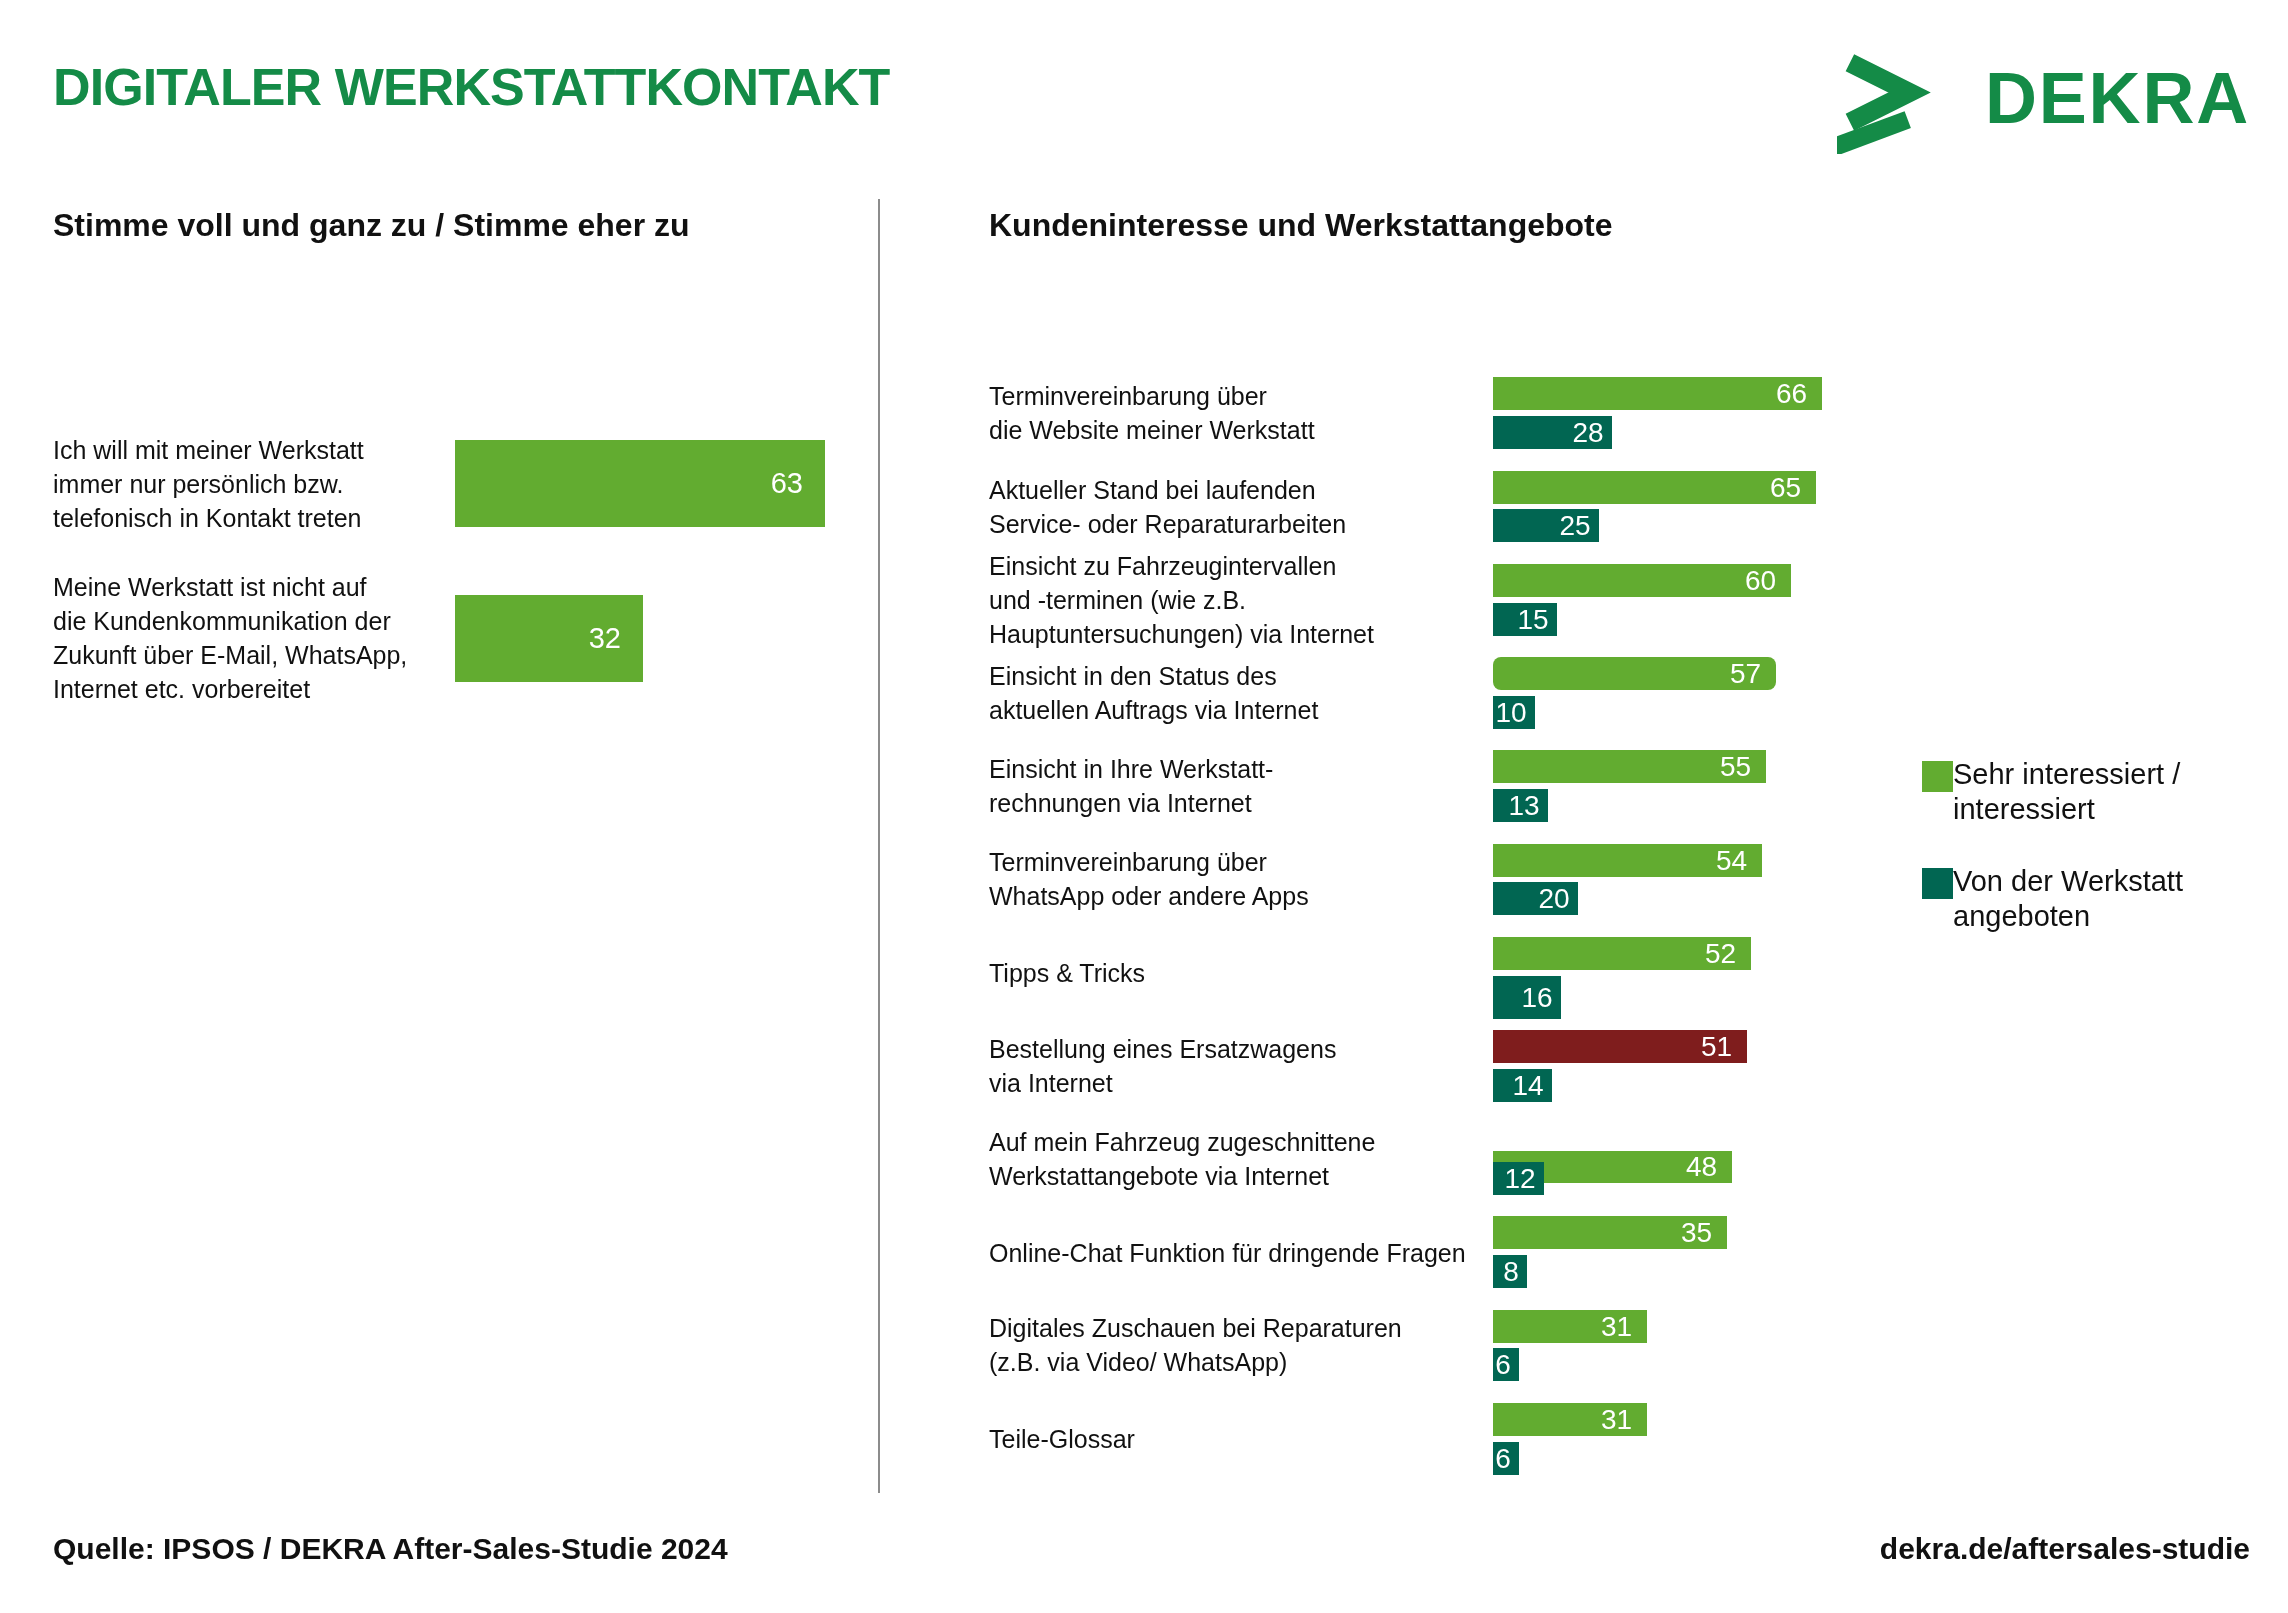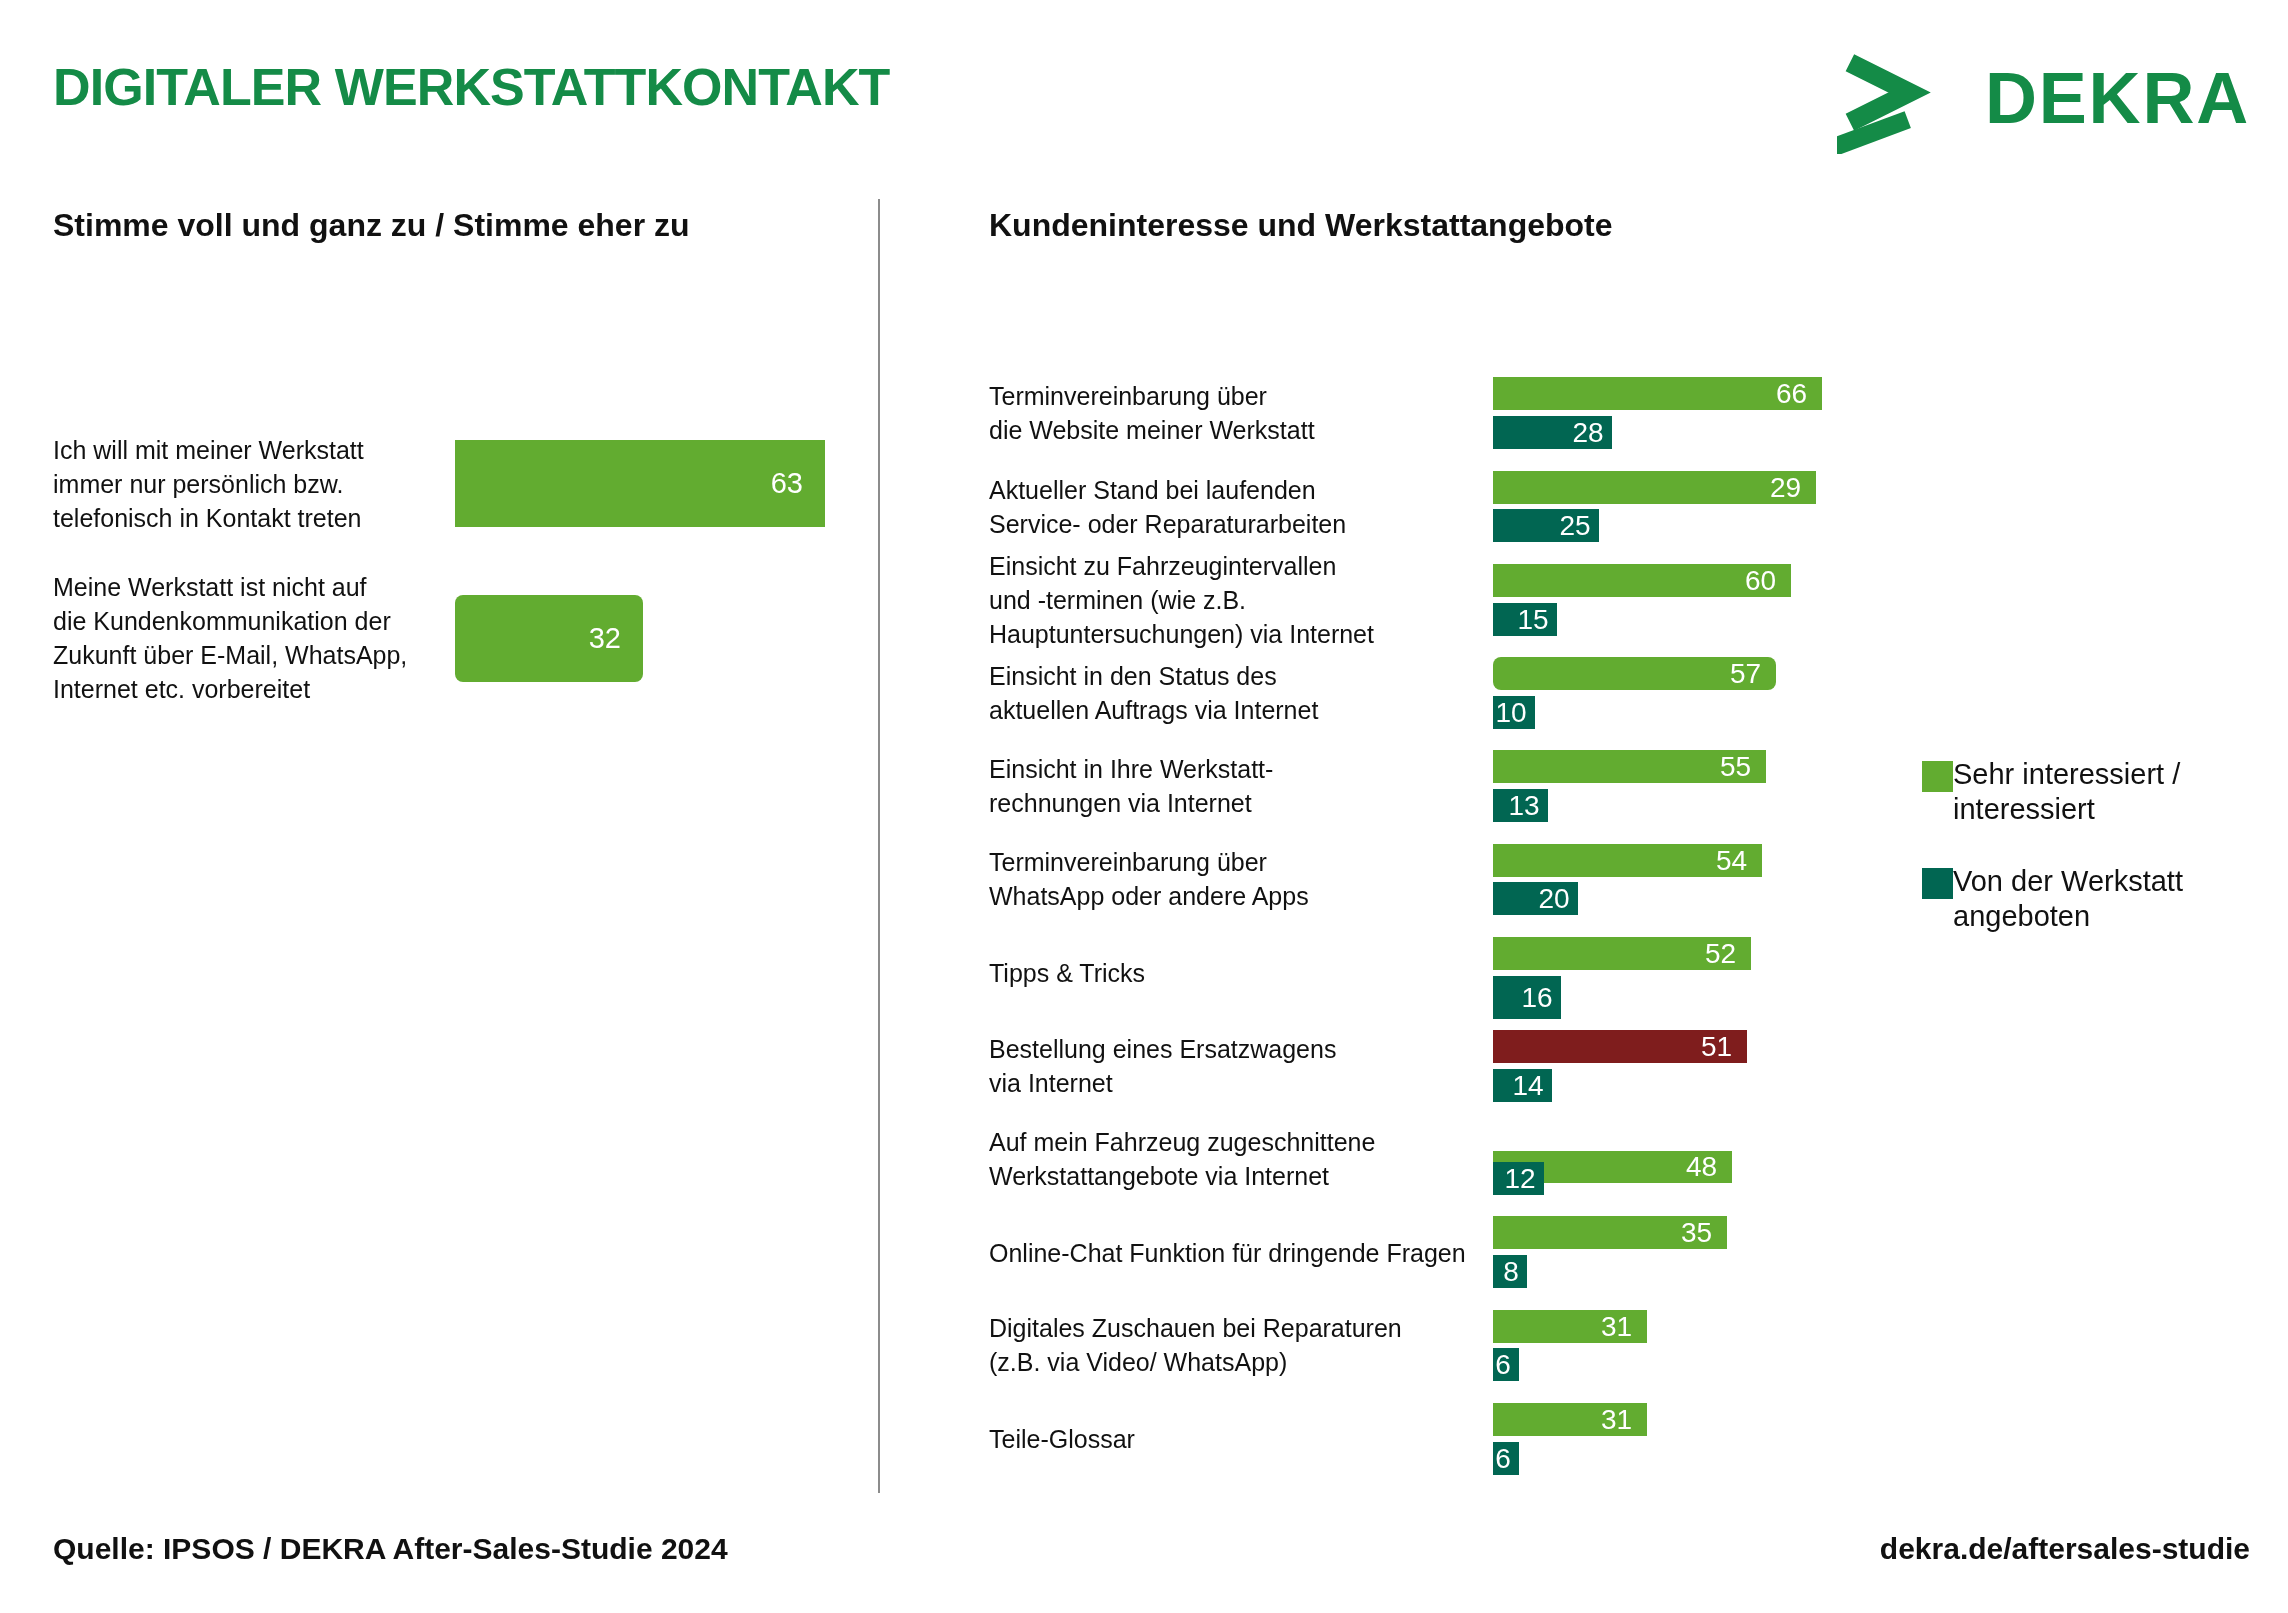--- a/index.html
+++ b/index.html
@@ -74,21 +74,21 @@
           <span class="val">63</span>
         </div>
       </div>
       <div class="lrow">
         <div class="rowlabel" style="left: 53px; top: 570px;">
           <div class="labline">Meine Werkstatt ist nicht auf</div>
           <div class="labline">die Kundenkommunikation der</div>
           <div class="labline">Zukunft über E-Mail, WhatsApp,</div>
           <div class="labline">Internet etc. vorbereitet</div>
         </div>
-        <div class="bar light big" style="left: 455px; top: 595px; width: 188px; height: 87px; background: rgb(98, 172, 48); border-radius: 8px;">
+        <div class="bar light big" style="left: 455px; top: 595px; width: 188px; height: 87px; background: rgb(98, 172, 48);">
           <span class="val">32</span>
         </div>
       </div>
     </div>
   <div id="right-rows">
       <div class="rrow">
         <div class="rowlabel" style="left: 989px; top: 379px;">
           <div class="labline">Terminvereinbarung über</div>
           <div class="labline">die Website meiner Werkstatt</div>
         </div>
@@ -98,21 +98,21 @@
         <div class="bar dark small" style="left: 1493px; top: 416px; width: 119px; height: 33px; background: rgb(1, 102, 82);">
           <span class="val">28</span>
         </div>
       </div>
       <div class="rrow">
         <div class="rowlabel" style="left: 989px; top: 473px;">
           <div class="labline">Aktueller Stand bei laufenden</div>
           <div class="labline">Service- oder Reparaturarbeiten</div>
         </div>
         <div class="bar light small" style="left: 1493px; top: 471px; width: 323px; height: 33px; background: rgb(98, 172, 48);">
-          <span class="val">29</span>
+          <span class="val">65</span>
         </div>
         <div class="bar dark small" style="left: 1493px; top: 509px; width: 106px; height: 33px; background: rgb(1, 102, 82);">
           <span class="val">25</span>
         </div>
       </div>
       <div class="rrow">
         <div class="rowlabel" style="left: 989px; top: 549px;">
           <div class="labline">Einsicht zu Fahrzeugintervallen</div>
           <div class="labline">und -terminen (wie z.B.</div>
           <div class="labline">Hauptuntersuchungen) via Internet</div>

